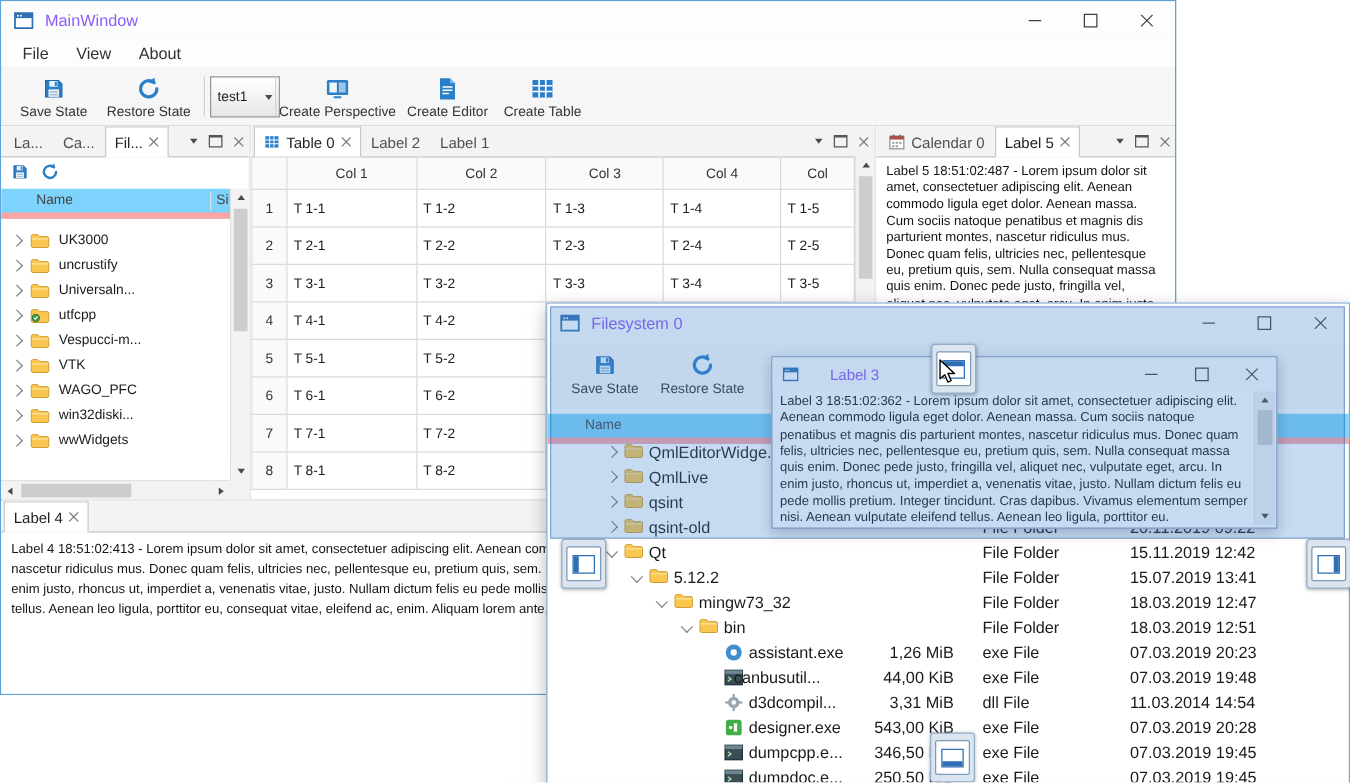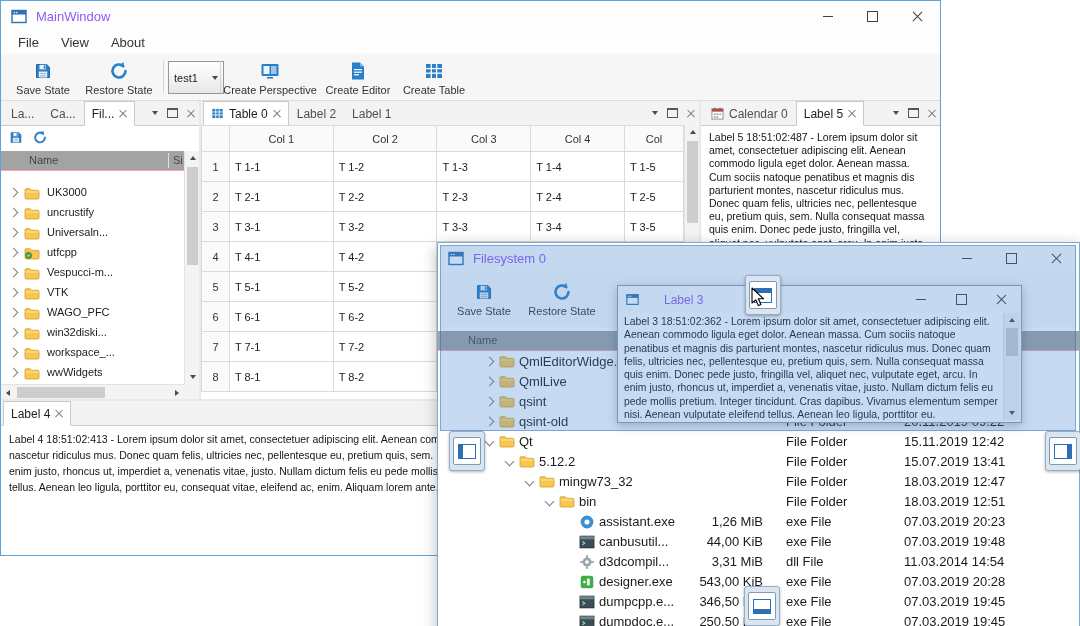--- a/index.html
+++ b/index.html
@@ -50,21 +50,21 @@
   #center-dock{left:200px;top:100px;width:498px;height:298px}
   #right-dock{left:700px;top:100px;width:239px;height:454px}
   #bottom-dock{left:0;top:400px;width:698px;height:154px}
   .dock-tabbar{position:absolute;left:0;top:0;right:0;height:24px;background:#f3f3f3;border-bottom:1px solid #c9c9c9;display:flex;align-items:stretch;padding-left:2px}
   .tab{display:flex;align-items:center;gap:5px;padding:0 7px;font-size:12px;color:#4f4f4f;border:1px solid transparent;margin-bottom:-1px}
   .tab.active{background:#fff;border-color:#c9c9c9;border-bottom-color:#fff;color:#1e1e1e}
   .tabctls{position:absolute;right:4px;top:0;height:24px;display:flex;align-items:center;gap:9px;z-index:2}
   .float-glyph{width:9px;height:7px;border:1px solid #555;border-top:2px solid #555}
 
   
-  .col-header{position:absolute;font-size:11px;color:#444;border-bottom:1px solid #fca5a5;background:#a3a3a3}
+  .col-header{position:absolute;font-size:11px;color:#444;border-bottom:5px solid #fca5a5;background:#7dd3fc}
   .chev{width:6px;height:6px;border-right:1.5px solid #7f7f7f;border-bottom:1.5px solid #7f7f7f;flex:none}
   .chev-right{transform:rotate(-45deg)}
   .chev-down{transform:rotate(45deg)}
   .tree-row{position:relative;height:20px;display:flex;align-items:center;padding-left:9px}
   .tree-icon{width:16px;height:13px;margin-left:7px;flex:none}
   .tree-label{font-size:11px;color:#1a1a1a;margin-left:7px;white-space:nowrap}
   .fs-row{position:relative;height:20px}
   .fs-row .chev{position:absolute;top:7px}
   .fs-icon{position:absolute;width:16px;height:14px;top:3px}
   .fs-name,.fs-size,.fs-type,.fs-date{position:absolute;top:3px;font-size:13px;color:#1a1a1a;white-space:nowrap}
@@ -304,28 +304,20 @@
               </svg></span>
             <div class="tree-label" style="display: inline;">WAGO_PFC</div>
           </div>
           <div class="tree-row">
             <div class="chev chev-right"></div>
             <span class="tree-icon"><svg viewBox="0 0 16 13">
                 <path d="M1 3c0-.8.5-1.3 1.2-1.3h4l1.6 1.6h6c.7 0 1.2.5 1.2 1.2v6.3c0 .7-.5 1.2-1.2 1.2H2.2c-.7 0-1.2-.5-1.2-1.2z" fill="#f9c74f" stroke="#cf9d33" stroke-width=".8"></path>
                 <path d="M1.5 5h13" stroke="#fde4a0" stroke-width="1"></path>
               </svg></span>
             <div class="tree-label" style="display: inline;">win32diski...</div>
-          </div>
-          <div class="tree-row">
-            <div class="chev chev-right"></div>
-            <span class="tree-icon"><svg viewBox="0 0 16 13">
-                <path d="M1 3c0-.8.5-1.3 1.2-1.3h4l1.6 1.6h6c.7 0 1.2.5 1.2 1.2v6.3c0 .7-.5 1.2-1.2 1.2H2.2c-.7 0-1.2-.5-1.2-1.2z" fill="#f9c74f" stroke="#cf9d33" stroke-width=".8"></path>
-                <path d="M1.5 5h13" stroke="#fde4a0" stroke-width="1"></path>
-              </svg></span>
-            <div class="tree-label" style="display: inline;">workspace_...</div>
           </div>
           <div class="tree-row">
             <div class="chev chev-right"></div>
             <span class="tree-icon"><svg viewBox="0 0 16 13">
                 <path d="M1 3c0-.8.5-1.3 1.2-1.3h4l1.6 1.6h6c.7 0 1.2.5 1.2 1.2v6.3c0 .7-.5 1.2-1.2 1.2H2.2c-.7 0-1.2-.5-1.2-1.2z" fill="#f9c74f" stroke="#cf9d33" stroke-width=".8"></path>
                 <path d="M1.5 5h13" stroke="#fde4a0" stroke-width="1"></path>
               </svg></span>
             <div class="tree-label" style="display: inline;">wwWidgets</div>
           </div>
         </div>
@@ -677,21 +669,21 @@
           <div class="fs-size">1,26 MiB</div>
           <div class="fs-type">exe File</div>
           <div class="fs-date">07.03.2019 20:23</div>
         </div>
         <div class="fs-row">
           <span class="fs-icon" style="left: 141px;"><svg viewBox="0 0 14 14">
               <rect x="1" y="2" width="12" height="10" fill="#3b4d57" stroke="#24343c"></rect>
               <rect x="1" y="2" width="12" height="2.6" fill="#6e8691"></rect>
               <path d="M3 6.5l2 1.5-2 1.5" stroke="#9fe0a0" fill="none"></path>
             </svg></span>
-          <div class="fs-name" style="left: 161px;">canbusutil...</div>
+          <div class="fs-name" style="left: 149px;">canbusutil...</div>
           <div class="fs-size">44,00 KiB</div>
           <div class="fs-type">exe File</div>
           <div class="fs-date">07.03.2019 19:48</div>
         </div>
         <div class="fs-row">
           <span class="fs-icon" style="left: 141px;"><svg viewBox="0 0 14 14">
               <circle cx="7" cy="7" r="4" fill="#9aa6ae"></circle>
               <g fill="#9aa6ae">
                 <rect x="6.2" y="1" width="1.6" height="3"></rect>
                 <rect x="6.2" y="10" width="1.6" height="3"></rect>

